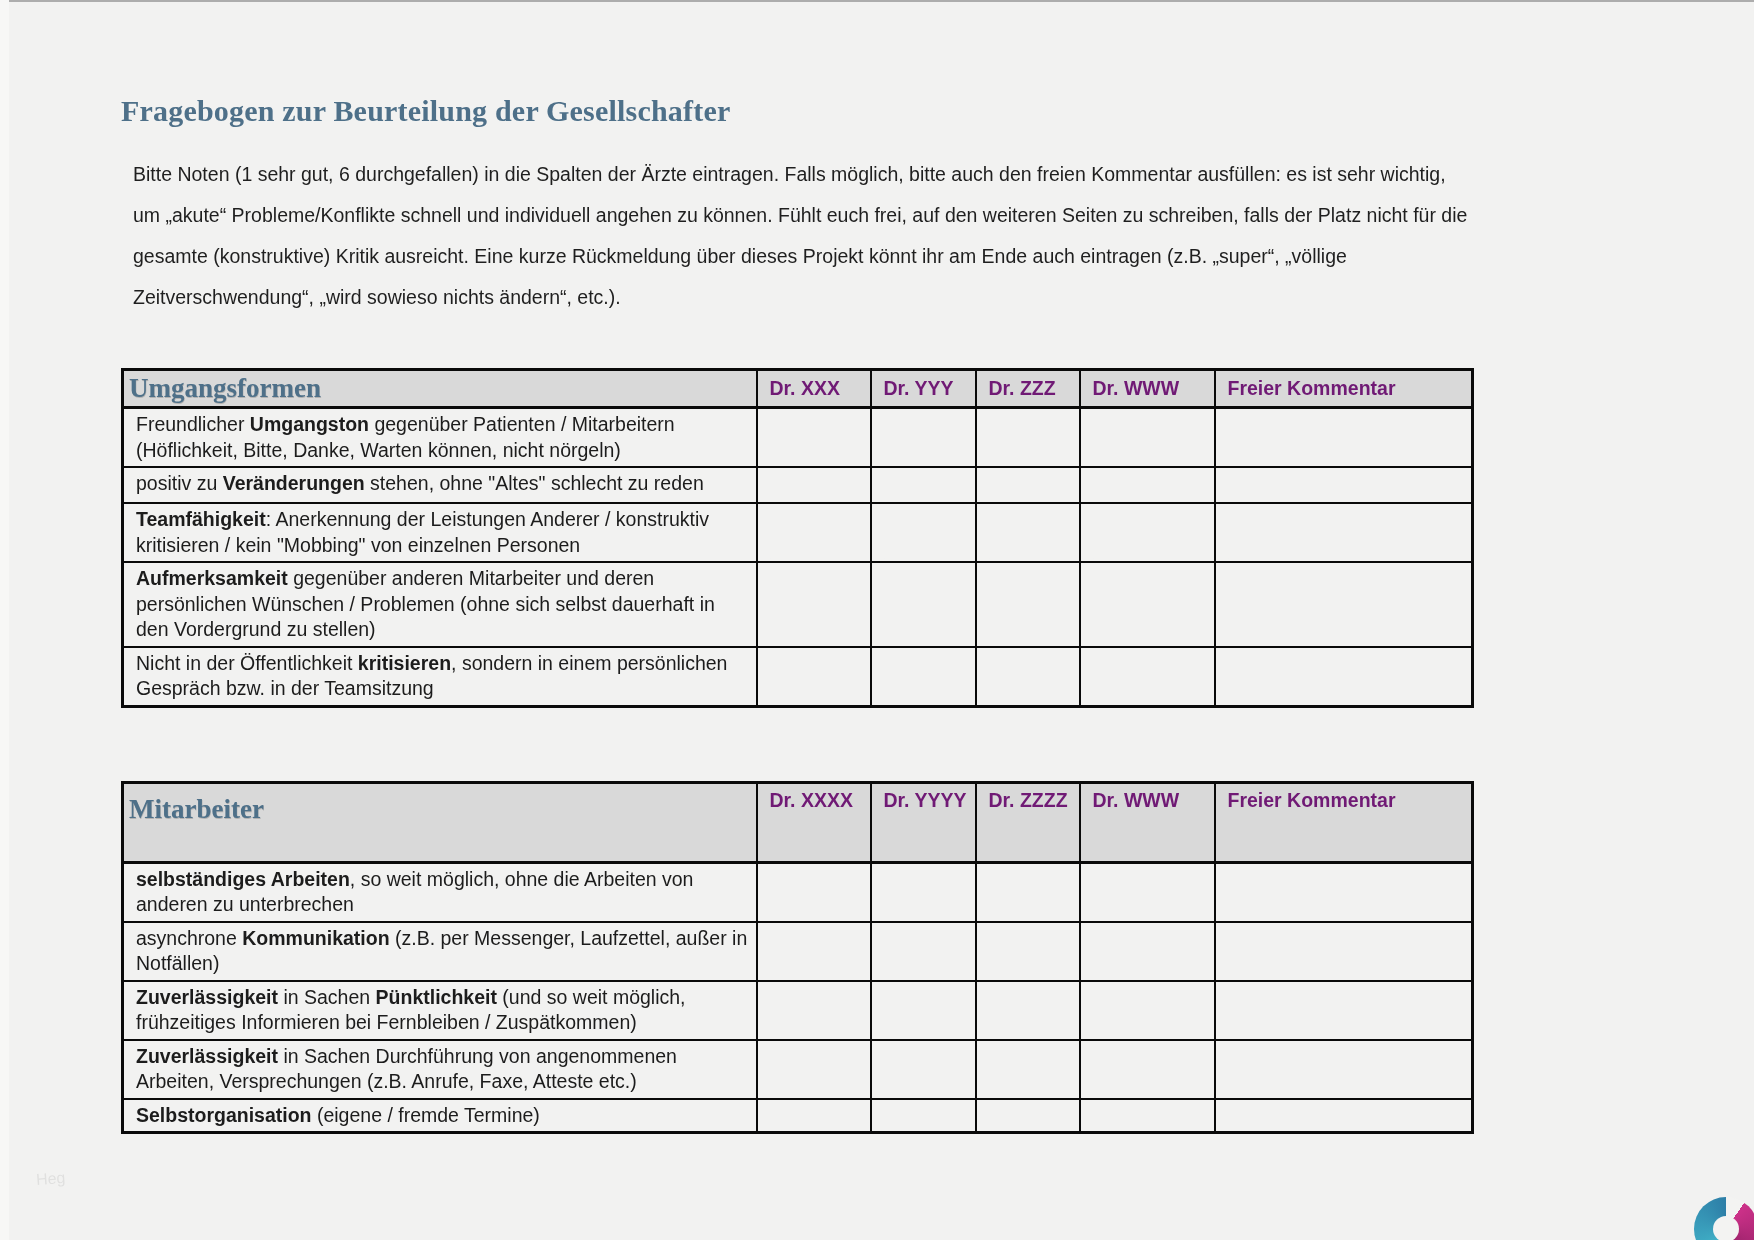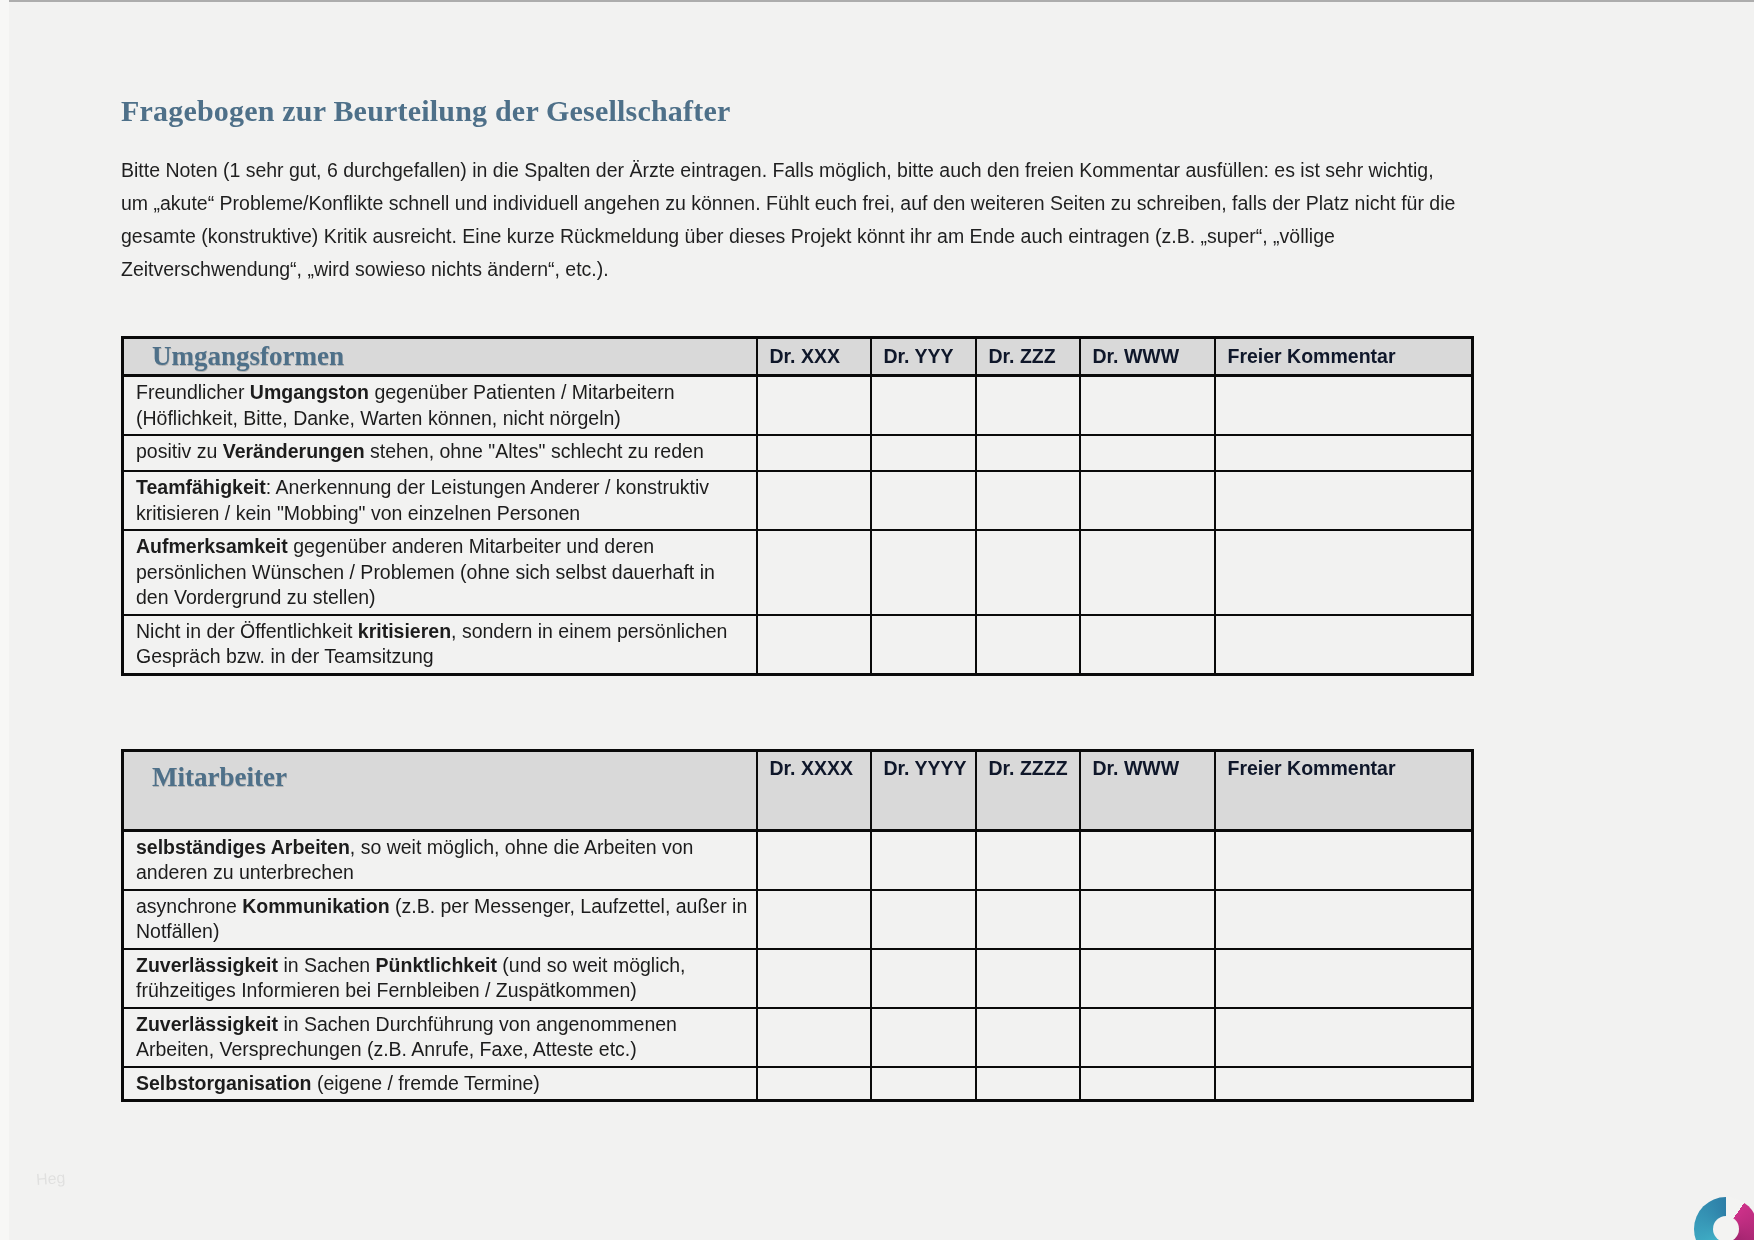--- a/index.html
+++ b/index.html
@@ -27,51 +27,51 @@
   .doc-title{
     margin:0;
     padding-top:94px;
     font-family:"Liberation Serif",serif;
     font-weight:bold;
     font-size:30px;
     letter-spacing:0.2px;
     color:var(--accent);
   }
   .intro{
-    margin:26px 0 0 0;
+    margin:26px 0 0 12px;
     width:1336px;
     font-size:19.5px;
-    line-height:33px;
+    line-height:41px;
     color:#1f1f1f;
   }
   table{
     border-collapse:collapse;
     table-layout:fixed;
     width:1350px;
     background:var(--page-bg);
   }
   #t0{margin-top:50px;}
   #t1{margin-top:73px;}
   th,td{border:2px solid var(--line);}
   table{border:3px solid var(--line);}
   thead th{
     background:var(--header-fill);
     border-bottom:3px solid var(--line);
     text-align:left;
     font-size:19.5px;
     font-weight:bold;
     padding:2px 6px 2px 12px;
-    color:#0f172a;
+    color:#701a75;
   }
   thead th.section{
     font-family:"Liberation Serif",serif;
     font-size:27px;
     color:var(--accent);
     text-shadow:0.5px 0.5px 0 rgba(0,0,0,0.18);
-    padding-left:28px;
+    padding-left:5px;
   }
   #t0 thead th{height:38px;vertical-align:middle;}
   #t1 thead th{height:80px;vertical-align:top;padding-top:5px;}
   #t1 thead th.section{padding-top:10px;}
   tbody td{background:var(--page-bg);}
   tbody td.label{
     font-size:19.5px;
     line-height:25.5px;
     padding:3px 8px 3px 12px;
     vertical-align:top;

